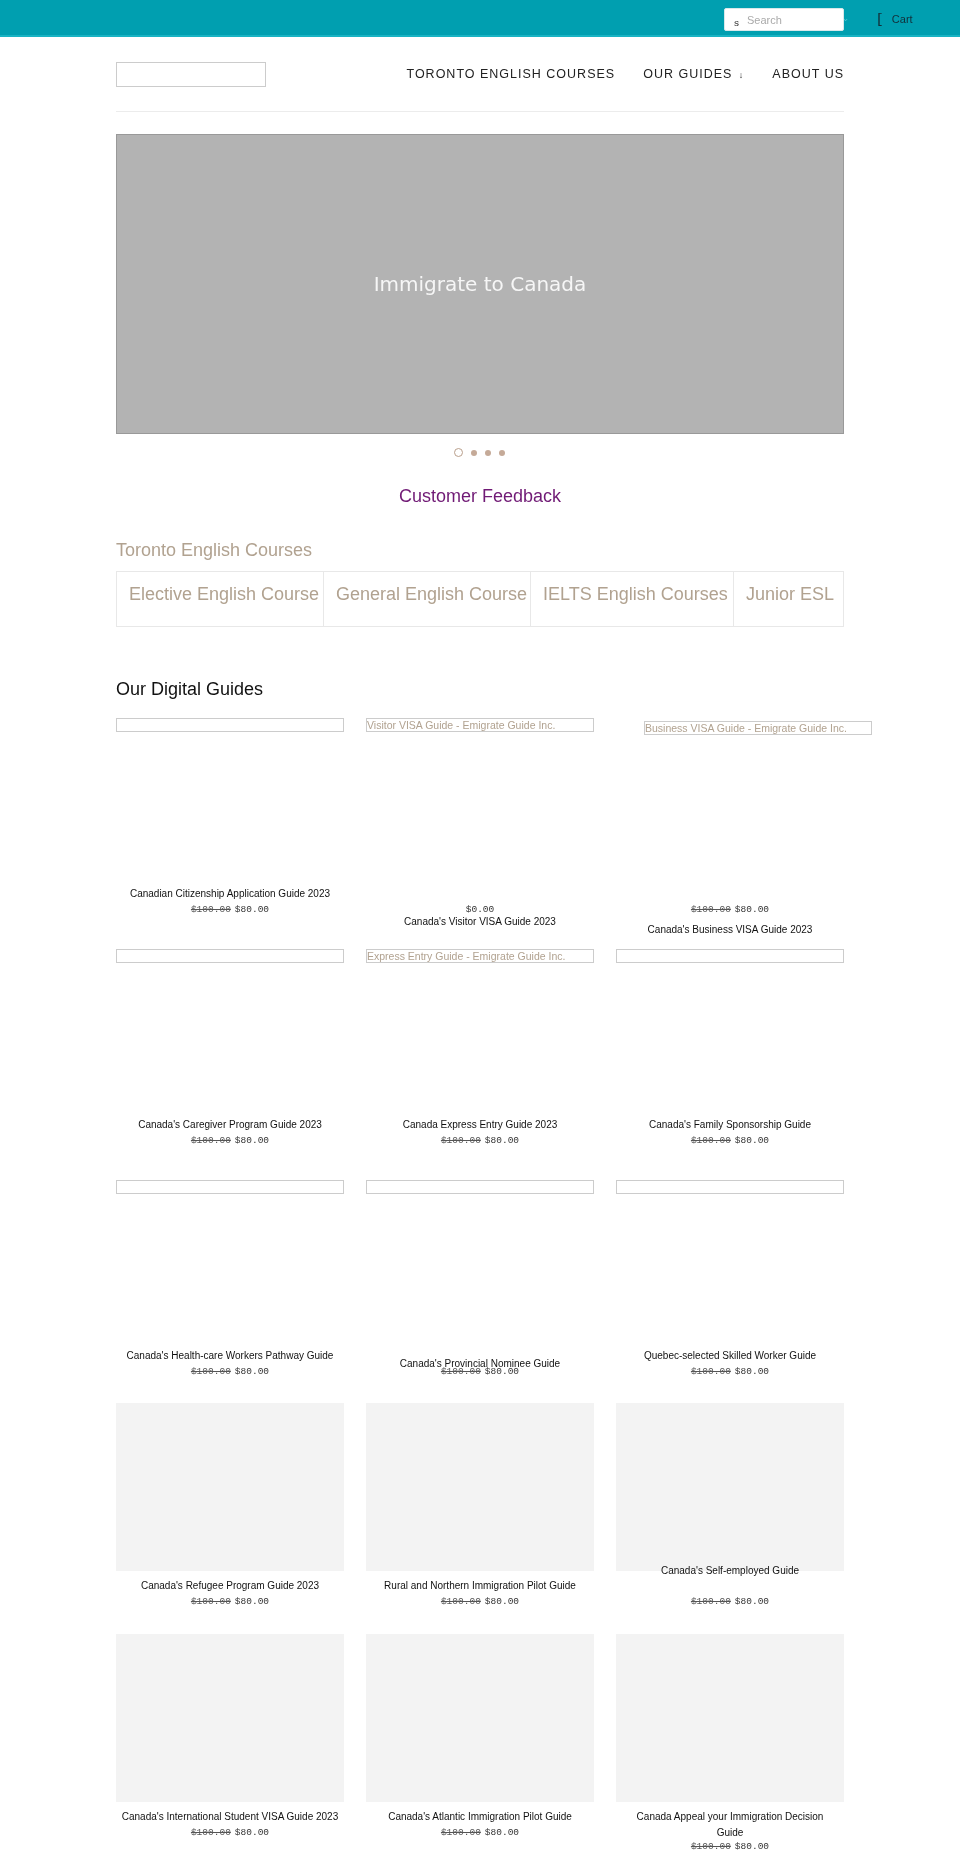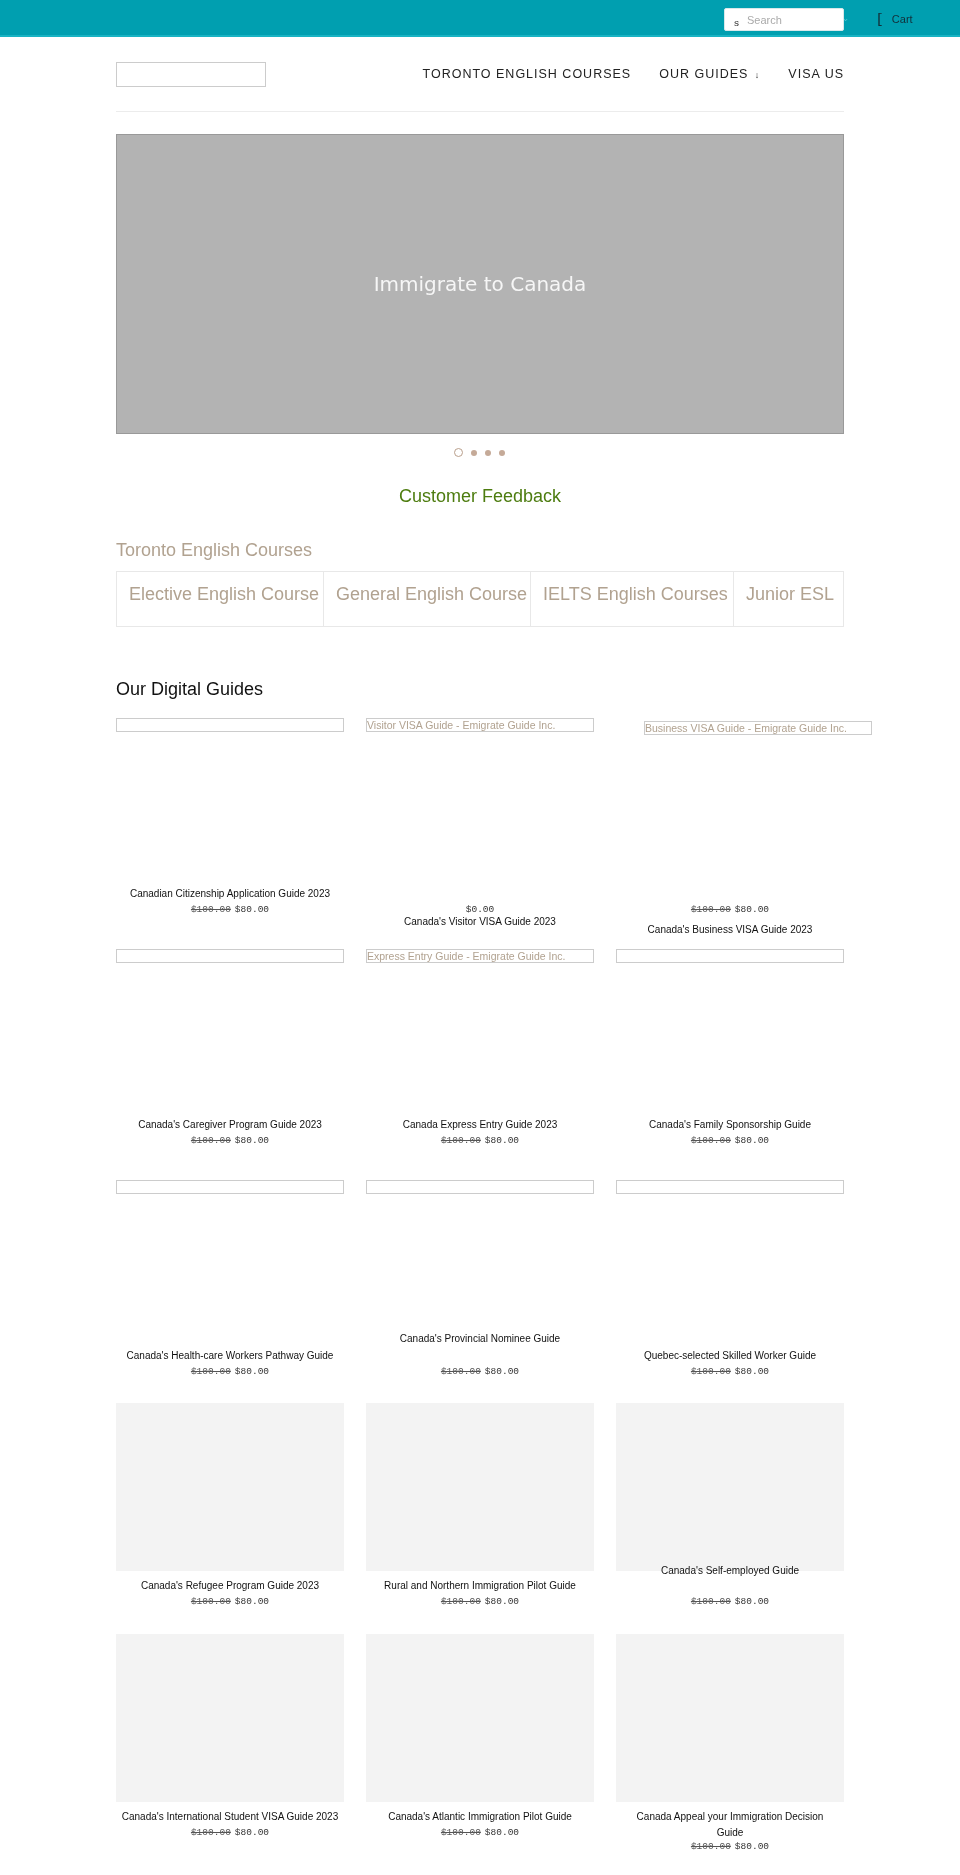--- a/index.html
+++ b/index.html
@@ -20,21 +20,21 @@
   .nav span { cursor: pointer; }
   .nav .arrow { font-size: 9px; margin-left: 2px; }
   .divider { position: absolute; left: 116px; top: 111px; width: 728px; height: 1px; background: #ececec; }
 
   .hero { position: absolute; left: 116px; top: 134px; width: 728px; height: 300px; background: #b3b3b3; border: 1px solid #999; display: flex; align-items: center; justify-content: center; }
   .hero-title { font-family: "DejaVu Sans", sans-serif; font-size: 20px; color: #f6f6f6; }
   .dots { position: absolute; left: 454px; top: 448px; display: flex; gap: 8px; align-items: center; }
   .dot { width: 6px; height: 6px; border-radius: 50%; background: #c5aa98; cursor: pointer; }
   .dot.active { width: 9px; height: 9px; background: transparent; border: 1.5px solid #b99f8c; }
 
-  .feedback { position: absolute; left: 0; width: 960px; top: 486px; text-align: center; font-size: 18px; color: #4d7c0f; }
+  .feedback { position: absolute; left: 0; width: 960px; top: 486px; text-align: center; font-size: 18px; color: #701a75; }
   .courses-title { position: absolute; left: 116px; top: 540px; font-size: 18px; color: #b1a290; }
   .courses { position: absolute; left: 116px; top: 571px; width: 728px; height: 56px; border: 1px solid #e8e8e8; display: flex; }
   .course { border-right: 1px solid #e8e8e8; padding: 12px 12px 0 12px; font-size: 18px; color: #b1a290; white-space: nowrap; cursor: pointer; }
   .course:last-child { border-right: none; }
   .course:nth-child(1) { width: 207px; }
   .course:nth-child(2) { width: 207px; }
   .course:nth-child(3) { width: 203px; }
   .course:nth-child(4) { flex: 1; }
 
   .guides-title { position: absolute; left: 116px; top: 679px; font-size: 18px; color: #111; }
@@ -58,21 +58,21 @@
   <div class="search">
     <span class="s-icon">s</span>
     <input type="text" placeholder="Search" style="">
   </div>
 </div>
 
 <div class="logo-box"></div>
 <nav class="nav">
   <span>TORONTO ENGLISH COURSES</span>
   <span><span>OUR GUIDES</span> <span class="arrow">↓</span></span>
-  <span>VISA US</span>
+  <span>ABOUT US</span>
 </nav>
 <div class="divider"></div>
 
 <div class="hero">
   <span class="hero-title">Immigrate to Canada</span>
 </div>
 <div class="dots">
   <span class="dot active"></span>
   <span class="dot"></span>
   <span class="dot"></span>
@@ -123,21 +123,21 @@
   <div class="price" style="top:186px;"><span class="old">$100.00</span><span>$80.00</span></div>
 </div>
 
 <div class="card" style="left:116px;top:1180px;">
   <div class="img-ph" style="top:0;"></div>
   <div class="card-title" style="top:168px;">Canada's Health-care Workers Pathway Guide</div>
   <div class="price" style="top:186px;"><span class="old">$100.00</span><span>$80.00</span></div>
 </div>
 <div class="card" style="left:366px;top:1180px;">
   <div class="img-ph" style="top:0;"></div>
-  <div class="card-title" style="top:151px;">Canada's Provincial Nominee Guide</div>
+  <div class="card-title" style="top:176px;">Canada's Provincial Nominee Guide</div>
   <div class="price" style="top:186px;"><span class="old">$100.00</span><span>$80.00</span></div>
 </div>
 <div class="card" style="left:616px;top:1180px;">
   <div class="img-ph" style="top:0;"></div>
   <div class="card-title" style="top:168px;">Quebec-selected Skilled Worker Guide</div>
   <div class="price" style="top:186px;"><span class="old">$100.00</span><span>$80.00</span></div>
 </div>
 
 <div class="card" style="left:116px;top:1403px;">
   <div class="img-grey"></div>

